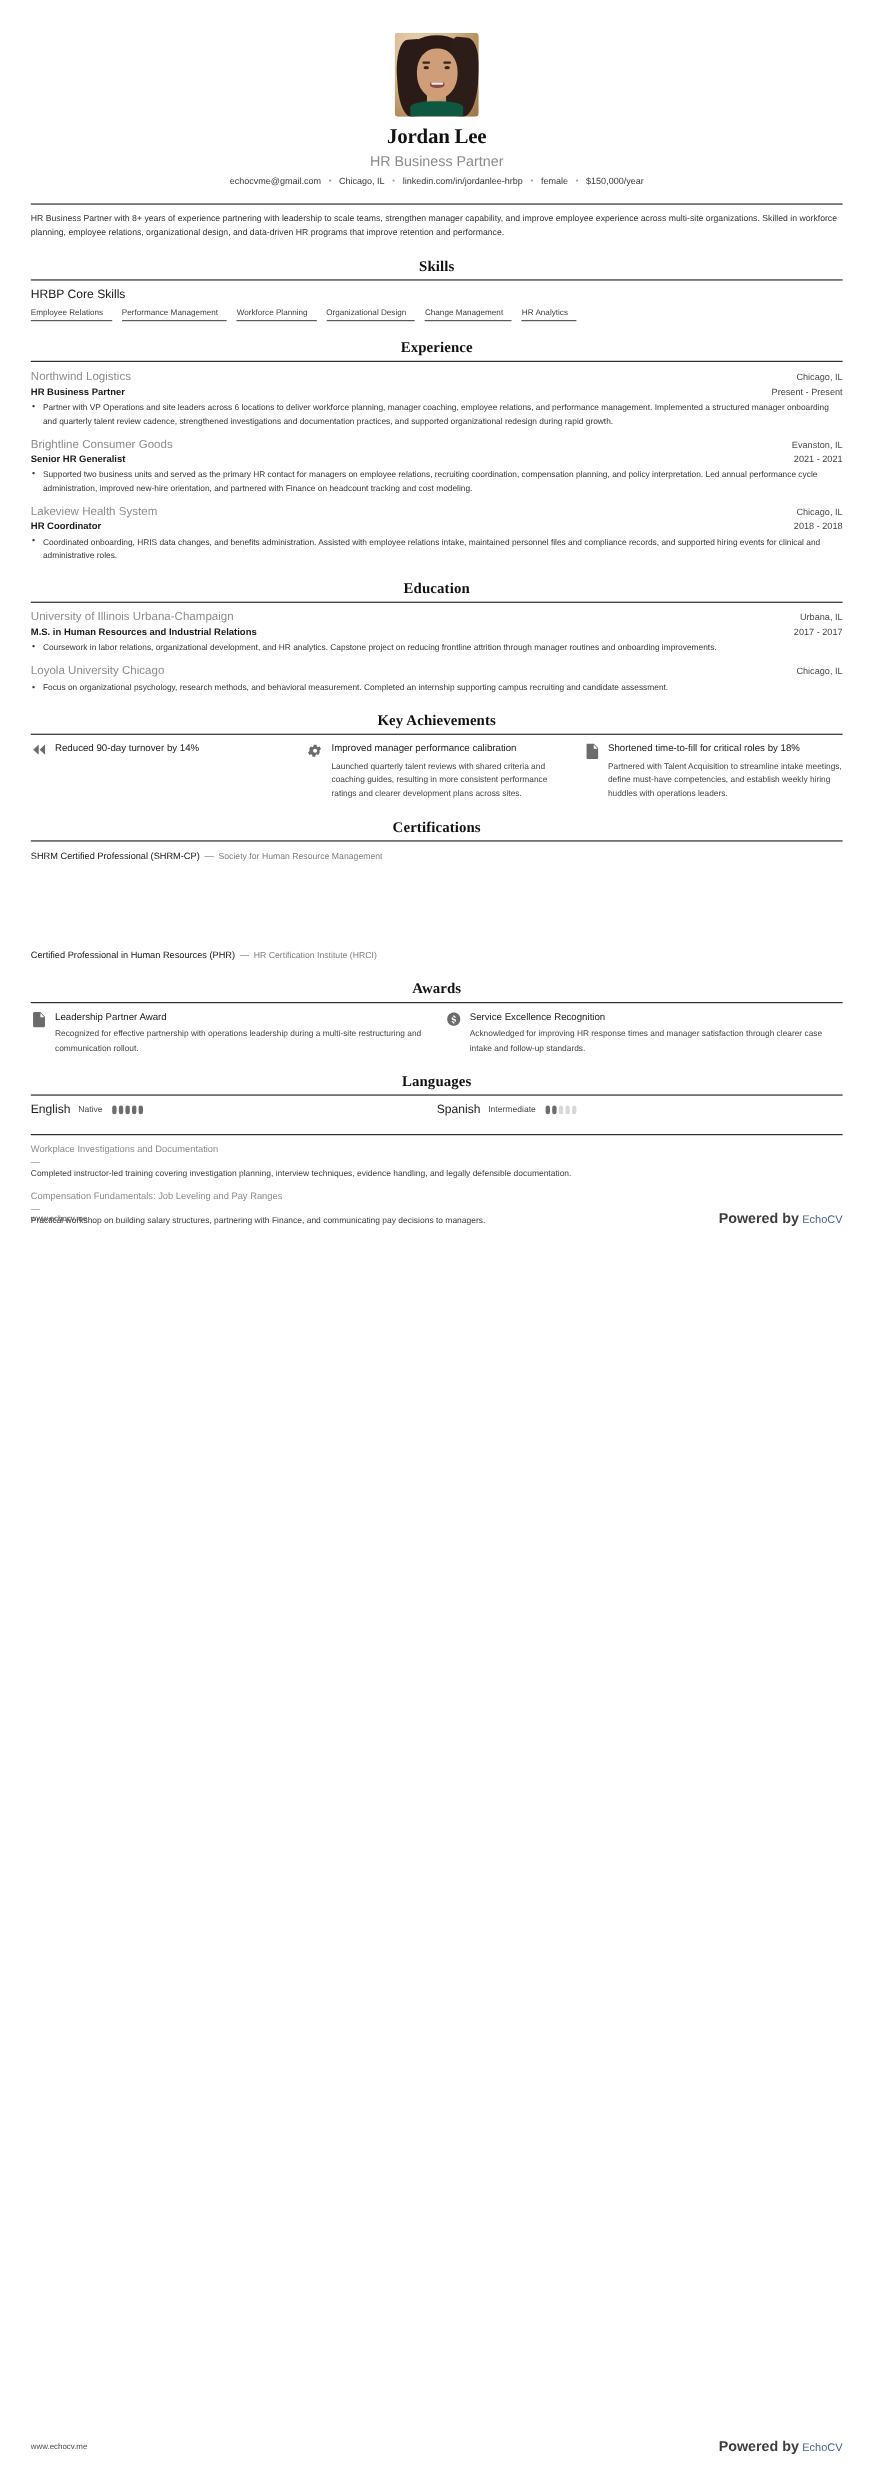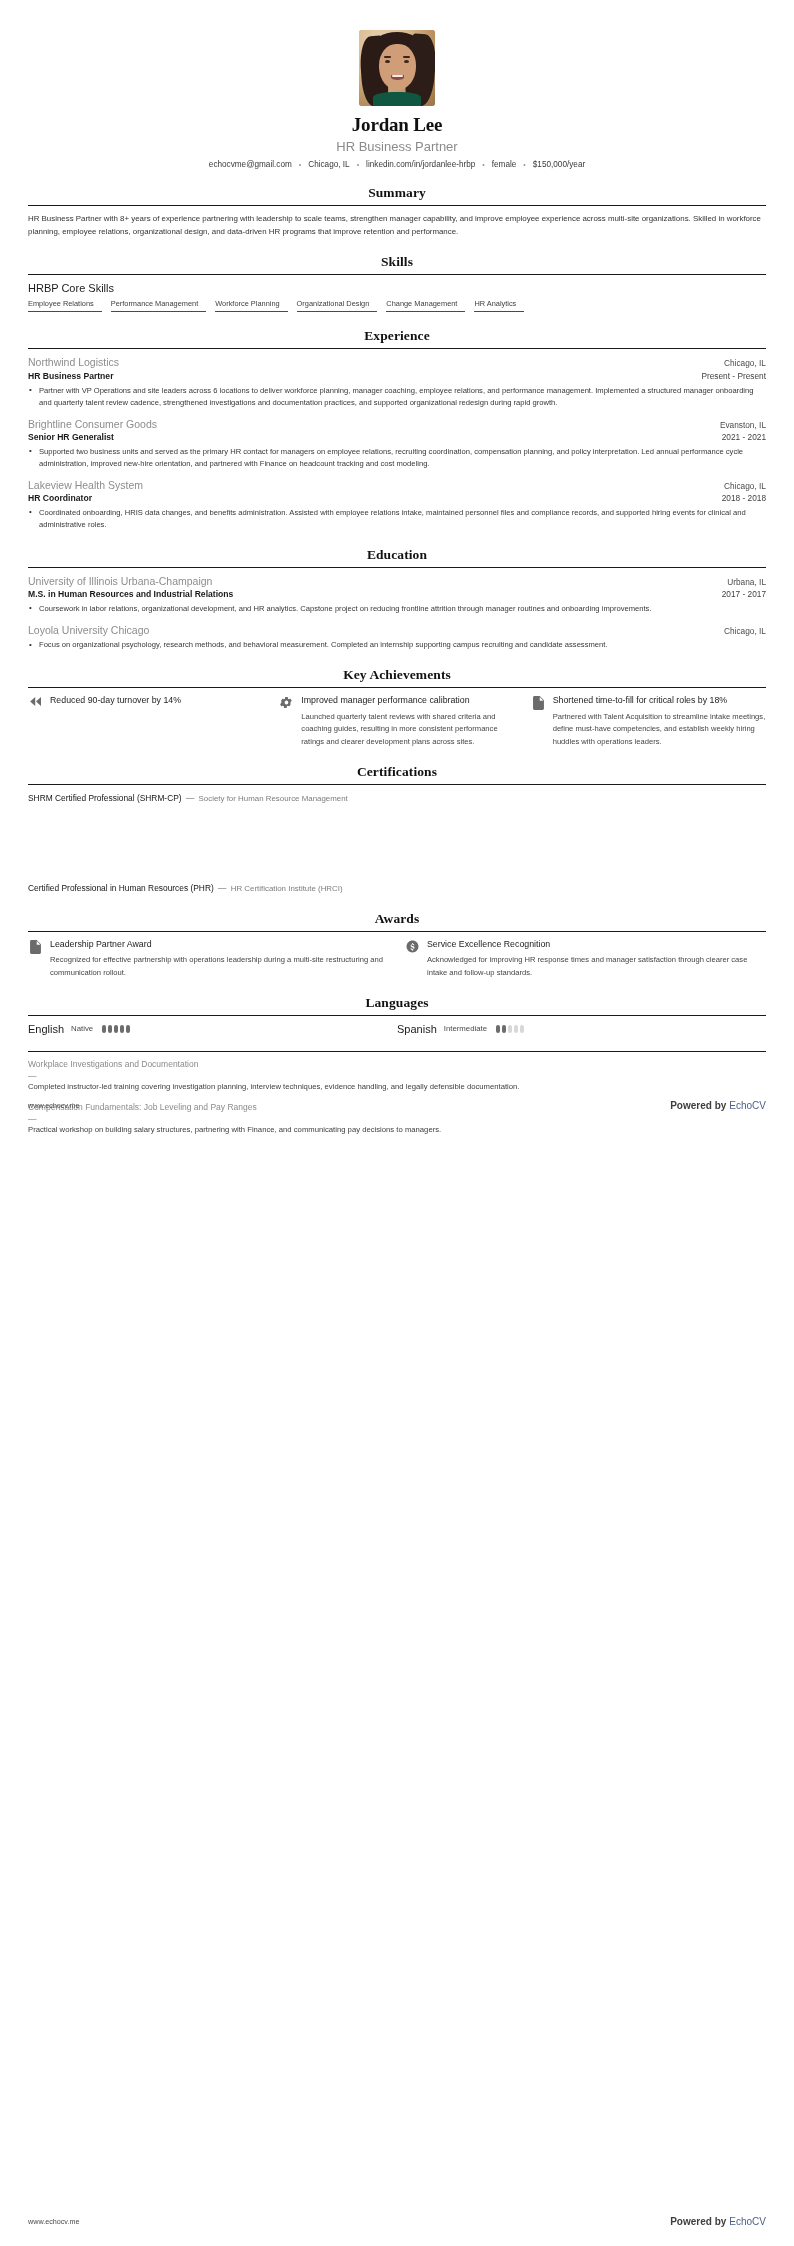--- a/index.html
+++ b/index.html
@@ -238,21 +238,21 @@
     left: 28px; right: 28px;
     display: flex;
     justify-content: space-between;
     align-items: center;
     font-size: 7.2px;
     color: #4a4a4a;
   }
   .footer-1 { top: 1100px; }
   .footer-2 { top: 2216px; }
   .powered { display: flex; align-items: baseline; gap: 3px; }
-  .powered .lbl { font-size: 10px; color: #3d3d3d; font-weight: bold; text-align: right; }
+  .powered .lbl { font-size: 13px; color: #3d3d3d; font-weight: bold; text-align: right; }
   .powered .brand {
     font-size: 10px;
     color: #4a5f8a;
     font-family: "Liberation Sans", sans-serif;
   }
   .spacer-break { height: 70px; }
 </style>
 </head>
 <body>
 
@@ -283,21 +283,20 @@
         <span class="dot">•</span>
         <span>linkedin.com/in/jordanlee-hrbp</span>
         <span class="dot">•</span>
         <span>female</span>
         <span class="dot">•</span>
         <span>$150,000/year</span>
       </div>
     </div>
 
     <div class="section">
-      <div class="sec-title">Summary</div>
       <div class="sec-rule"></div>
       <div class="summary-text">HR Business Partner with 8+ years of experience partnering with leadership to scale teams, strengthen manager capability, and improve employee experience across multi-site organizations. Skilled in workforce planning, employee relations, organizational design, and data-driven HR programs that improve retention and performance.</div>
     </div>
 
     <div class="section">
       <div class="sec-title">Skills</div>
       <div class="sec-rule"></div>
       <div class="skill-group-name">HRBP Core Skills</div>
       <div class="skill-row">
         <span class="skill-chip">Employee Relations</span>

